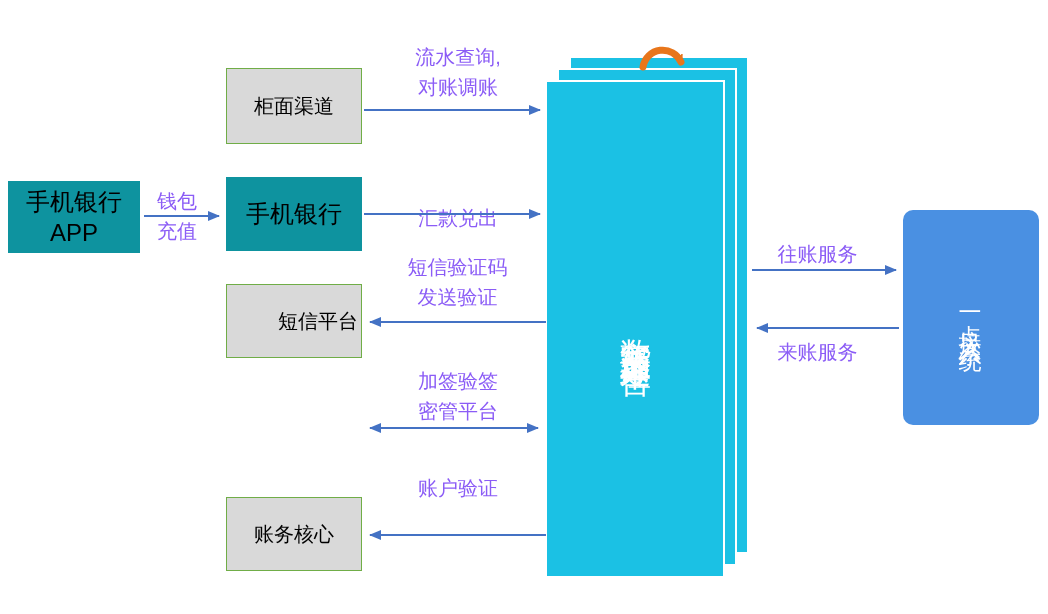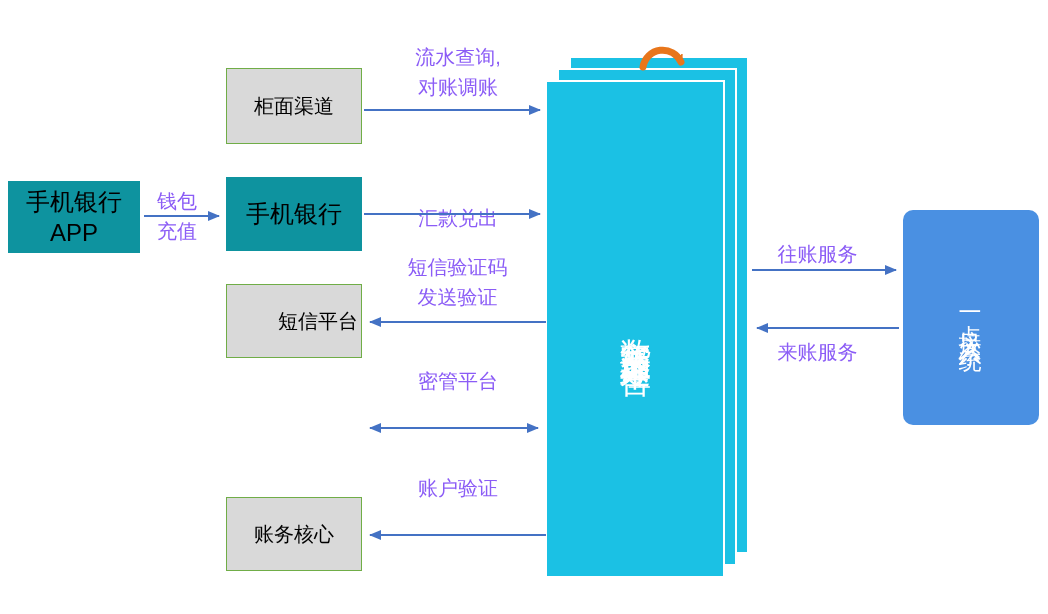--- a/index.html
+++ b/index.html
@@ -117,20 +117,21 @@
   <div class="edge-label" style="left:378px;top:182px;width:160px;margin-top:21px;">
     <div>汇款兑出</div>
   </div>
 
   <div class="edge-label" style="left:375px;top:252px;width:165px;">
     <div>短信验证码</div>
     <div>发送验证</div>
   </div>
 
   <div class="edge-label" style="left:378px;top:366px;width:160px;">
+    <div>加签验签</div>
     <div>密管平台</div>
   </div>
 
   <div class="edge-label" style="left:378px;top:473px;width:160px;">
     <div>账户验证</div>
   </div>
 
   <div class="edge-label" style="left:745px;top:239px;width:145px;">
     <div>往账服务</div>
   </div>

